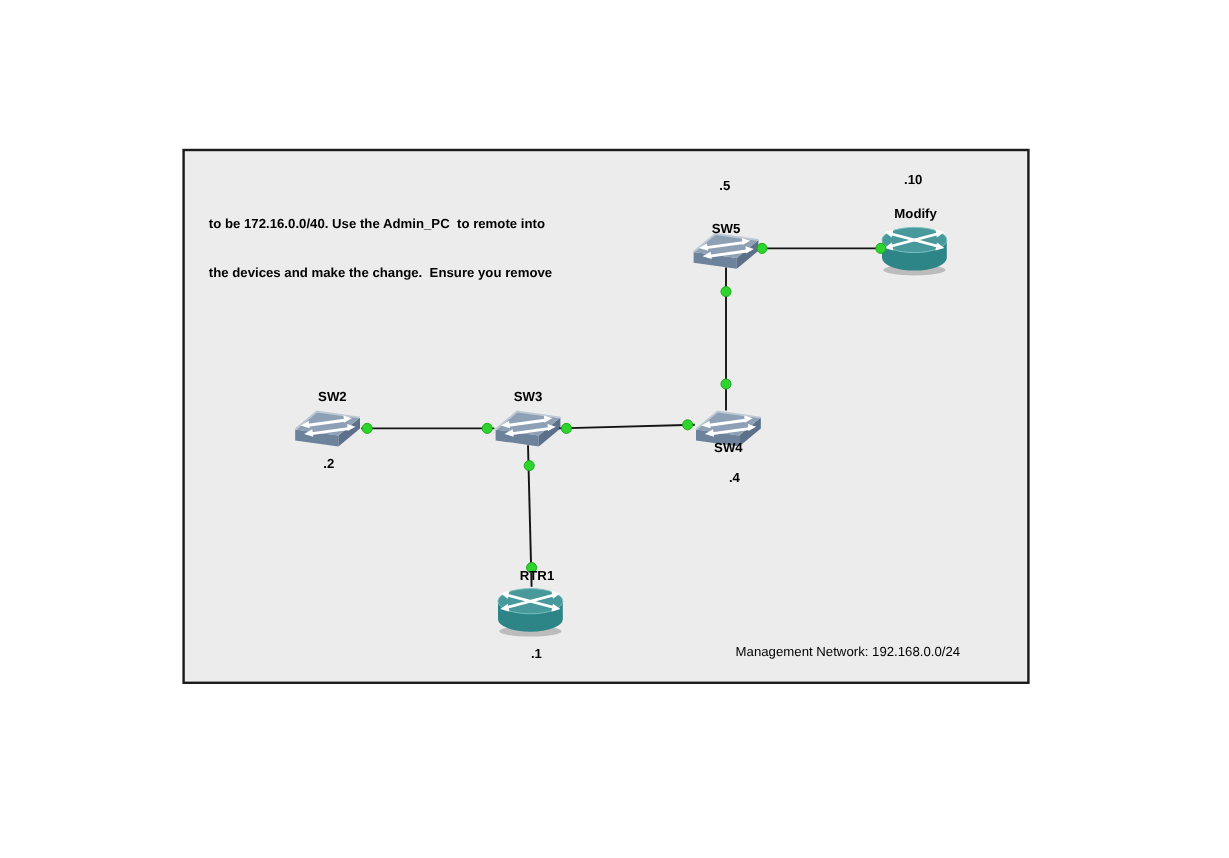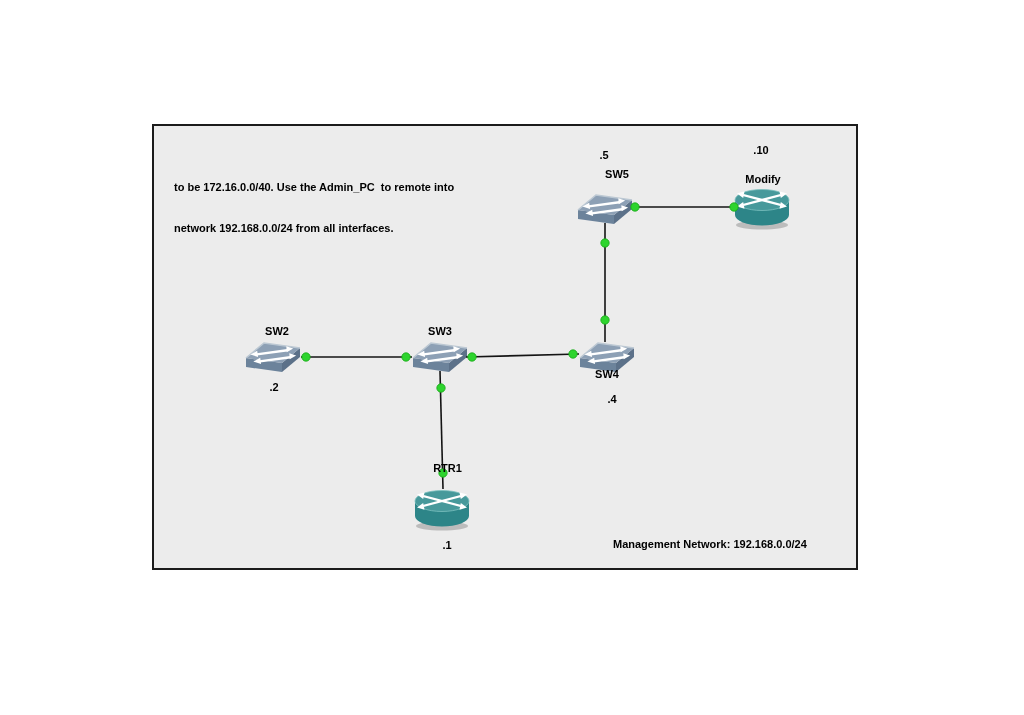--- a/index.html
+++ b/index.html
@@ -31,21 +31,21 @@
     white-space: pre;
     z-index: 6;
     letter-spacing: 0px;
   }
 
   
   #mgmt-label {
     position: absolute;
     left: 613px; top: 538px;
     font-size: 11px;
-    font-weight: bold;
+    font-weight: normal;
     color: #000000;
     white-space: pre;
     z-index: 6;
   }
 
   
   .node { position: absolute; }
   .dev-icon { position: absolute; display: block; }
   .dev-label {
     position: absolute;
@@ -115,21 +115,21 @@
     </symbol>
   </defs>
 </svg>
 
 <div id="stage">
 
   <div id="panel"></div>
 
   <div id="instructions">
     <div>to be 172.16.0.0/40. Use the Admin_PC  to remote into</div>
-    <div>network 192.168.0.0/24 from all interfaces.</div>
+    <div>the devices and make the change.  Ensure you remove</div>
   </div>
 
   <div class="node">
     <span class="dev-label" style="left:277px; top:325px;text-align:right;">SW2</span>
     <svg class="dev-icon" style="left:243px; top:340px;" width="60" height="34">
         <use href="#icon-switch"></use>
       </svg>
     <span class="ip-label" style="left:274px; top:381px;">.2</span>
   </div>
 
@@ -143,28 +143,28 @@
   <div class="node">
     <span class="dev-label" style="left:607px; top:324px;margin-top:44px;">SW4</span>
     <svg class="dev-icon" style="left:577px; top:340px;" width="60" height="34">
         <use href="#icon-switch"></use>
       </svg>
     <span class="ip-label" style="left:612px; top:393px;">.4</span>
   </div>
 
   <div class="node">
     <span class="ip-label" style="left:604px; top:149px;">.5</span>
-    <span class="dev-label" style="left:605px; top:168px;margin-left:12px;">SW5</span>
+    <span class="dev-label" style="left:605px; top:185px;">SW5</span>
     <svg class="dev-icon" style="left:575px; top:192px;" width="60" height="34">
         <use href="#icon-switch"></use>
       </svg>
   </div>
 
   <div class="node">
-    <span class="dev-label" style="left:442px; top:462px;padding-left:11px;">RTR1</span>
+    <span class="dev-label" style="left:442px; top:474px;padding-left:11px;">RTR1</span>
     <svg class="dev-icon" style="left:413px; top:485px;" width="58" height="46">
         <use href="#icon-router"></use>
       </svg>
     <span class="ip-label" style="left:447px; top:539px;">.1</span>
   </div>
 
   <div class="node">
     <span class="ip-label" style="left:761px; top:144px;">.10</span>
     <span class="dev-label" style="left:763px; top:173px;">Modify</span>
     <svg class="dev-icon" style="left:733px; top:184px;" width="58" height="46">

